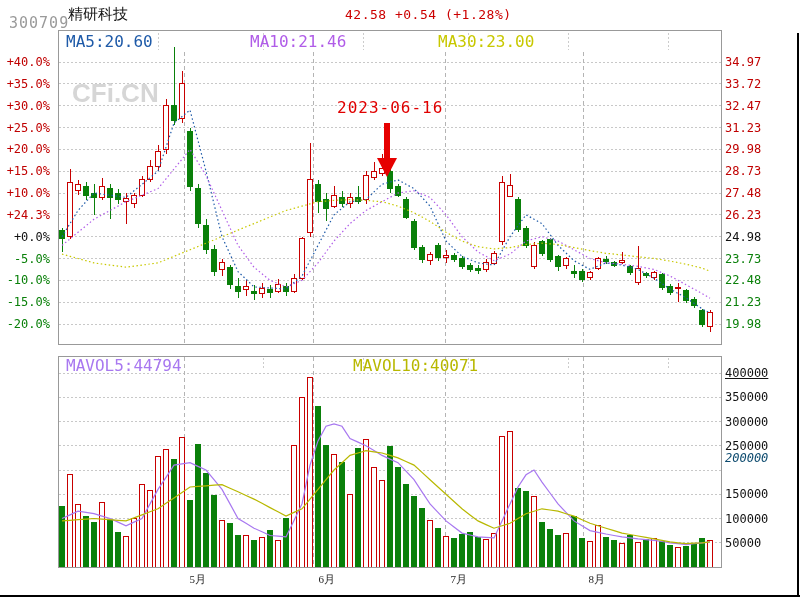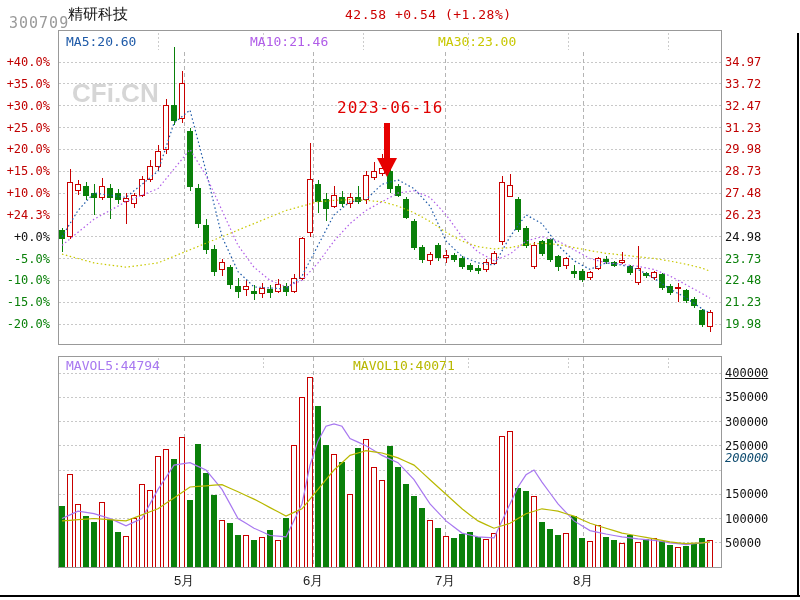--- a/index.html
+++ b/index.html
@@ -7,23 +7,23 @@
           font-family:"DejaVu Sans Mono","Liberation Mono",monospace;}
   .abs{position:absolute;}
   .hdr-code{left:9px;top:6px;font-size:15px;color:#9a9a9a;letter-spacing:1px;margin-top:8px;}
   .hdr-name{left:68px;top:5px;font-size:15px;color:#111;
             font-family:"DejaVu Sans","Liberation Sans",sans-serif;}
   .hdr-quote{left:345px;top:7px;font-size:13px;color:#cc0000;letter-spacing:0.5px;white-space:pre;}
   .panel{position:absolute;left:58px;background:#fff;}
   .axis-label{position:absolute;font-size:12px;height:14px;line-height:14px;white-space:nowrap;}
   .left-label{width:50px;text-align:right;left:0;}
   .right-label{left:725px;text-align:left;}
-  .ma-label{position:absolute;font-size:13px;line-height:13px;white-space:pre;}
-  .month-label{position:absolute;width:44px;text-align:center;font-size:13px;color:#222;
-               font-family:Liberation Sans, sans-serif;}
+  .ma-label{position:absolute;font-size:16px;line-height:13px;white-space:pre;}
+  .month-label{position:absolute;width:44px;text-align:right;font-size:11px;color:#222;
+               font-family:Liberation Serif, serif;}
   .annotation{left:337px;top:98px;font-size:16px;color:#e00000;letter-spacing:1px;}
   .frame-bottom{left:0;top:595px;width:800px;height:2px;background:#000;}
   .frame-right{left:797px;top:33px;width:2px;height:562px;background:#000;}
 </style>
 </head>
 <body>
 
 <div class="screen">
   <div class="abs hdr-code">300709</div>
   <div class="abs hdr-name">精研科技</div>

